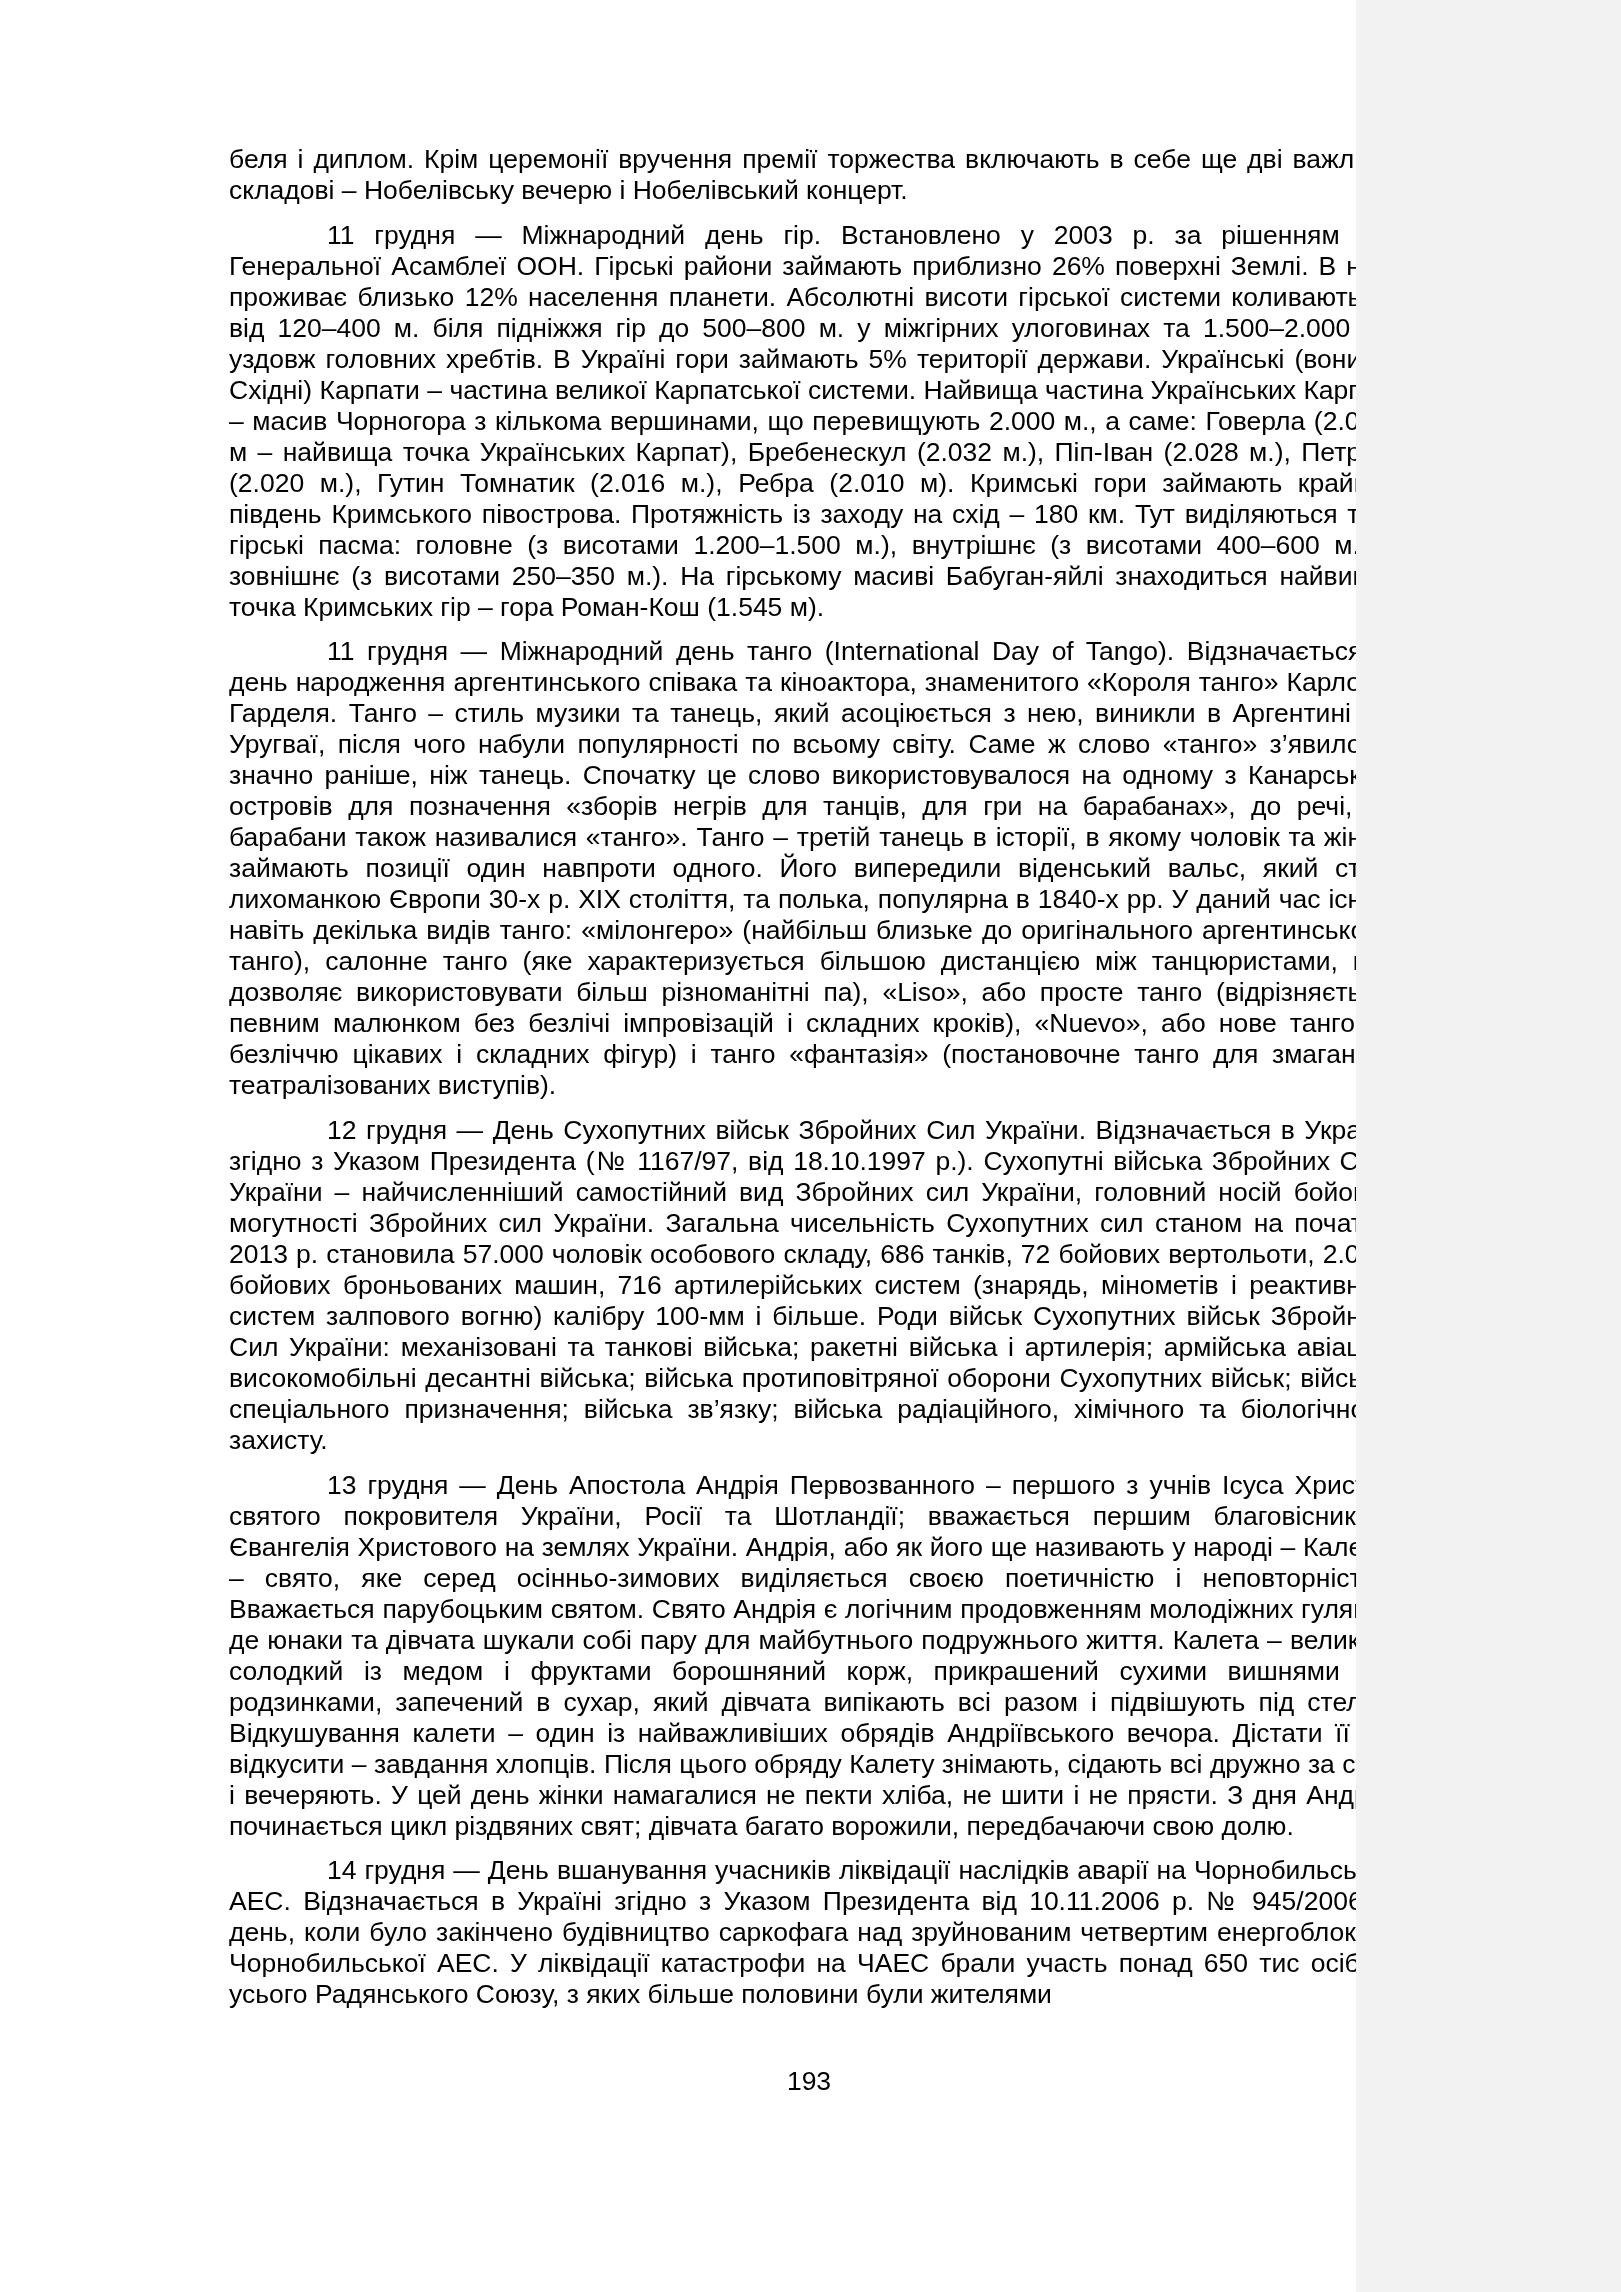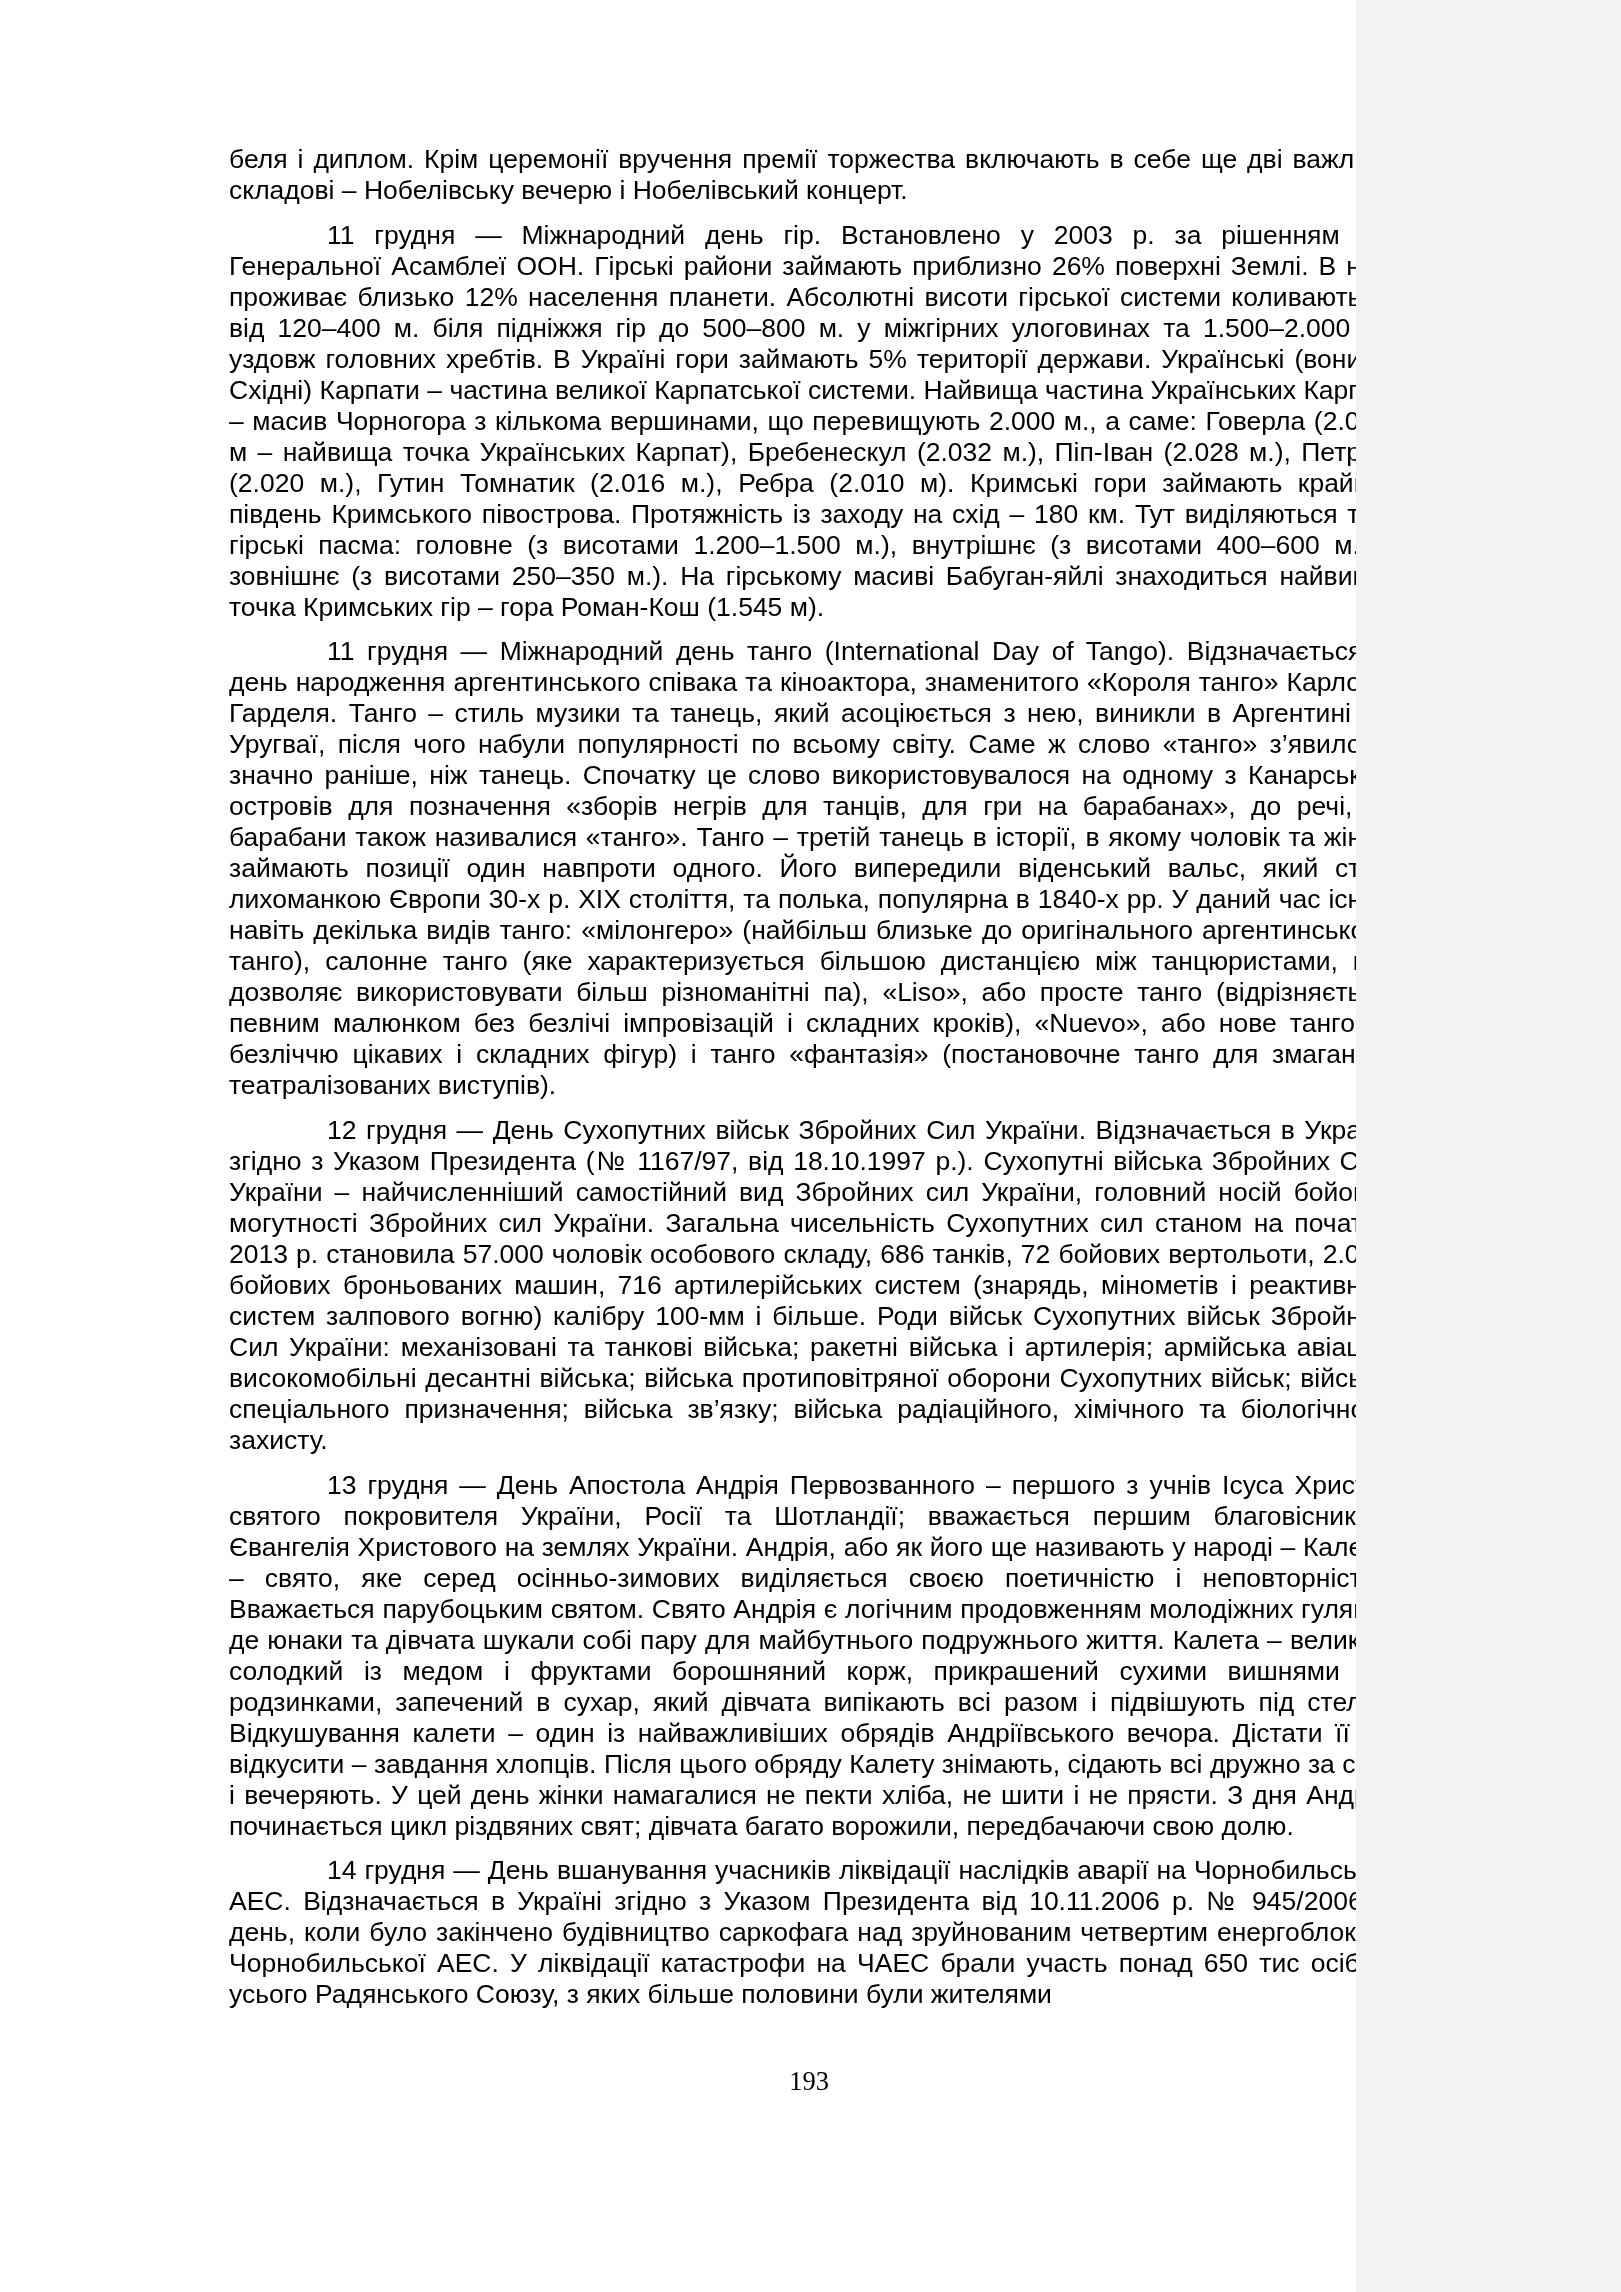--- a/index.html
+++ b/index.html
@@ -41,21 +41,20 @@
   }
   .page-number {
     position: absolute;
     left: 229px;
     top: 2066px;
     width: 1160px;
     text-align: center;
     font-size: 26.5px;
     line-height: 31px;
     color: #000000;
-    font-family: Liberation Serif, serif;
   }
 </style>
 </head>
 <body>
 
 <div class="page">
 
   <div class="text-block">
 
     <p class="para continuation"><span>беля і диплом. Крім церемонії вручення премії торжества включають в себе ще дві важливі складові – Нобелівську вечерю і Нобелівський концерт.</span></p>

